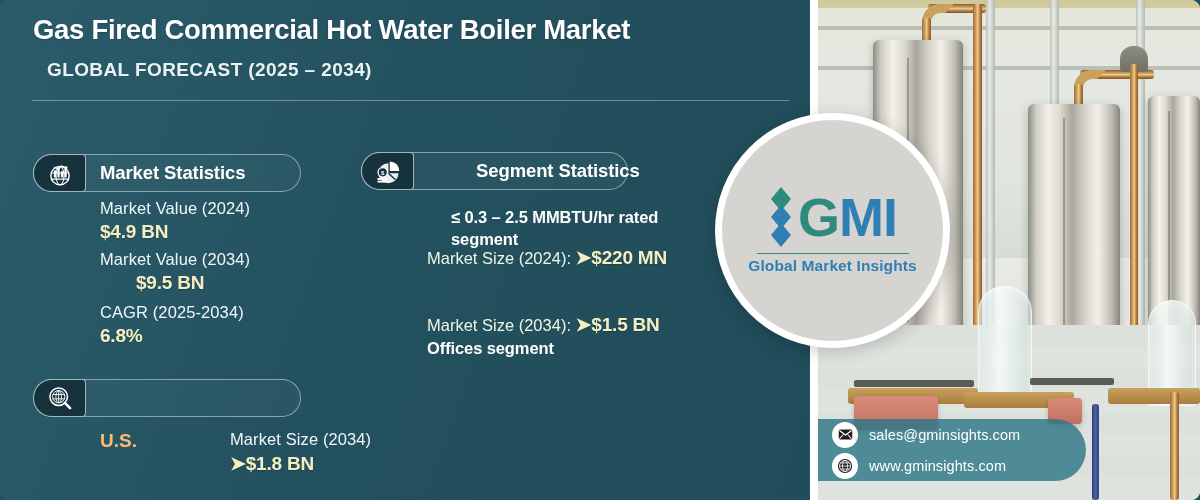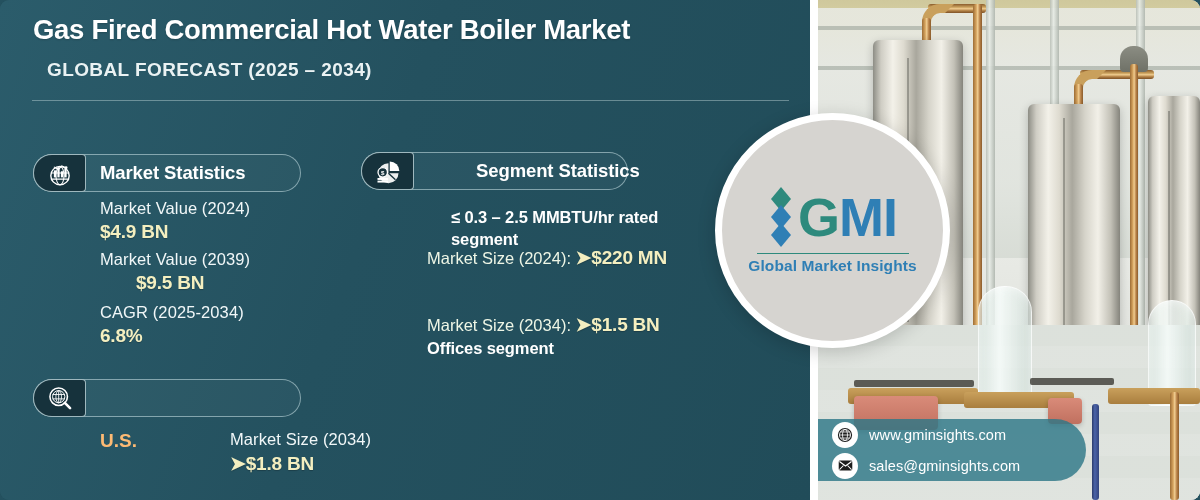--- a/index.html
+++ b/index.html
@@ -303,21 +303,21 @@
           <rect x="21" y="11" width="2.6" height="10" fill="#ffffff"></rect>
           <path d="M9 9l5 3 4-4 5 2" stroke="#ffffff" stroke-width="1.3" fill="none"></path>
           <circle cx="23" cy="10" r="1.6" fill="#ffffff"></circle>
         </svg>
       </div>
       <div class="pill-label">Market Statistics</div>
     </div>
 
     <div class="stat-label" id="mv24-l">Market Value (2024)</div>
     <div class="stat-value" id="mv24-v">$4.9 BN</div>
-    <div class="stat-label" id="mv34-l">Market Value (2039)</div>
+    <div class="stat-label" id="mv34-l">Market Value (2034)</div>
     <div class="stat-value" id="mv34-v">$9.5 BN</div>
     <div class="stat-label" id="cagr-l">CAGR (2025-2034)</div>
     <div class="stat-value" id="cagr-v">6.8%</div>
 
     <div class="pill" id="pill-segment">
       <div class="pill-iconbox">
         <svg width="28" height="28" viewBox="0 0 32 32" aria-hidden="true">
           <path d="M18 5a11 11 0 0 1 11 11H18z" fill="#ffffff"></path>
           <path d="M16.5 18.5H28A11.5 11.5 0 1 1 16.5 7z" fill="#ffffff" opacity="0.92"></path>
           <path d="M16.5 18.5 24.5 26" stroke="#16323c" stroke-width="1.6"></path>
@@ -373,34 +373,34 @@
       <span class="gmi-text gmi-g">G</span>
       <span class="gmi-text gmi-m">MI</span>
     </div>
     <div class="gmi-rule"></div>
     <div class="gmi-tag">Global Market Insights</div>
   </div>
 
   <div class="contact-bar">
     <div class="contact-row">
       <span class="contact-ico">
+        <svg width="15" height="11" viewBox="0 0 16 12" aria-hidden="true">
+          <rect x="0.6" y="0.6" width="14.8" height="10.8" rx="1.6" fill="#1d1d1d"></rect>
+          <path d="M1.4 1.6 8 6.6l6.6-5" stroke="#ffffff" stroke-width="1.2" fill="none"></path>
+          <path d="M1.4 10.4 5.8 6M14.6 10.4 10.2 6" stroke="#ffffff" stroke-width="1.1" fill="none"></path>
+        </svg>
+      </span>
+      <span class="contact-txt">sales@gminsights.com</span>
+    </div>
+    <div class="contact-row">
+      <span class="contact-ico">
         <svg width="16" height="16" viewBox="0 0 18 18" aria-hidden="true">
           <circle cx="9" cy="9" r="8" fill="#1d1d1d"></circle>
           <circle cx="9" cy="9" r="6.2" fill="none" stroke="#ffffff" stroke-width="1"></circle>
           <ellipse cx="9" cy="9" rx="2.8" ry="6.2" fill="none" stroke="#ffffff" stroke-width="0.9"></ellipse>
           <path d="M2.8 9h12.4M3.8 5.6h10.4M3.8 12.4h10.4" stroke="#ffffff" stroke-width="0.9"></path>
         </svg>
       </span>
       <span class="contact-txt">www.gminsights.com</span>
     </div>
-    <div class="contact-row">
-      <span class="contact-ico">
-        <svg width="15" height="11" viewBox="0 0 16 12" aria-hidden="true">
-          <rect x="0.6" y="0.6" width="14.8" height="10.8" rx="1.6" fill="#1d1d1d"></rect>
-          <path d="M1.4 1.6 8 6.6l6.6-5" stroke="#ffffff" stroke-width="1.2" fill="none"></path>
-          <path d="M1.4 10.4 5.8 6M14.6 10.4 10.2 6" stroke="#ffffff" stroke-width="1.1" fill="none"></path>
-        </svg>
-      </span>
-      <span class="contact-txt">sales@gminsights.com</span>
-    </div>
   </div>
 
 </div>
 
 </body></html>

